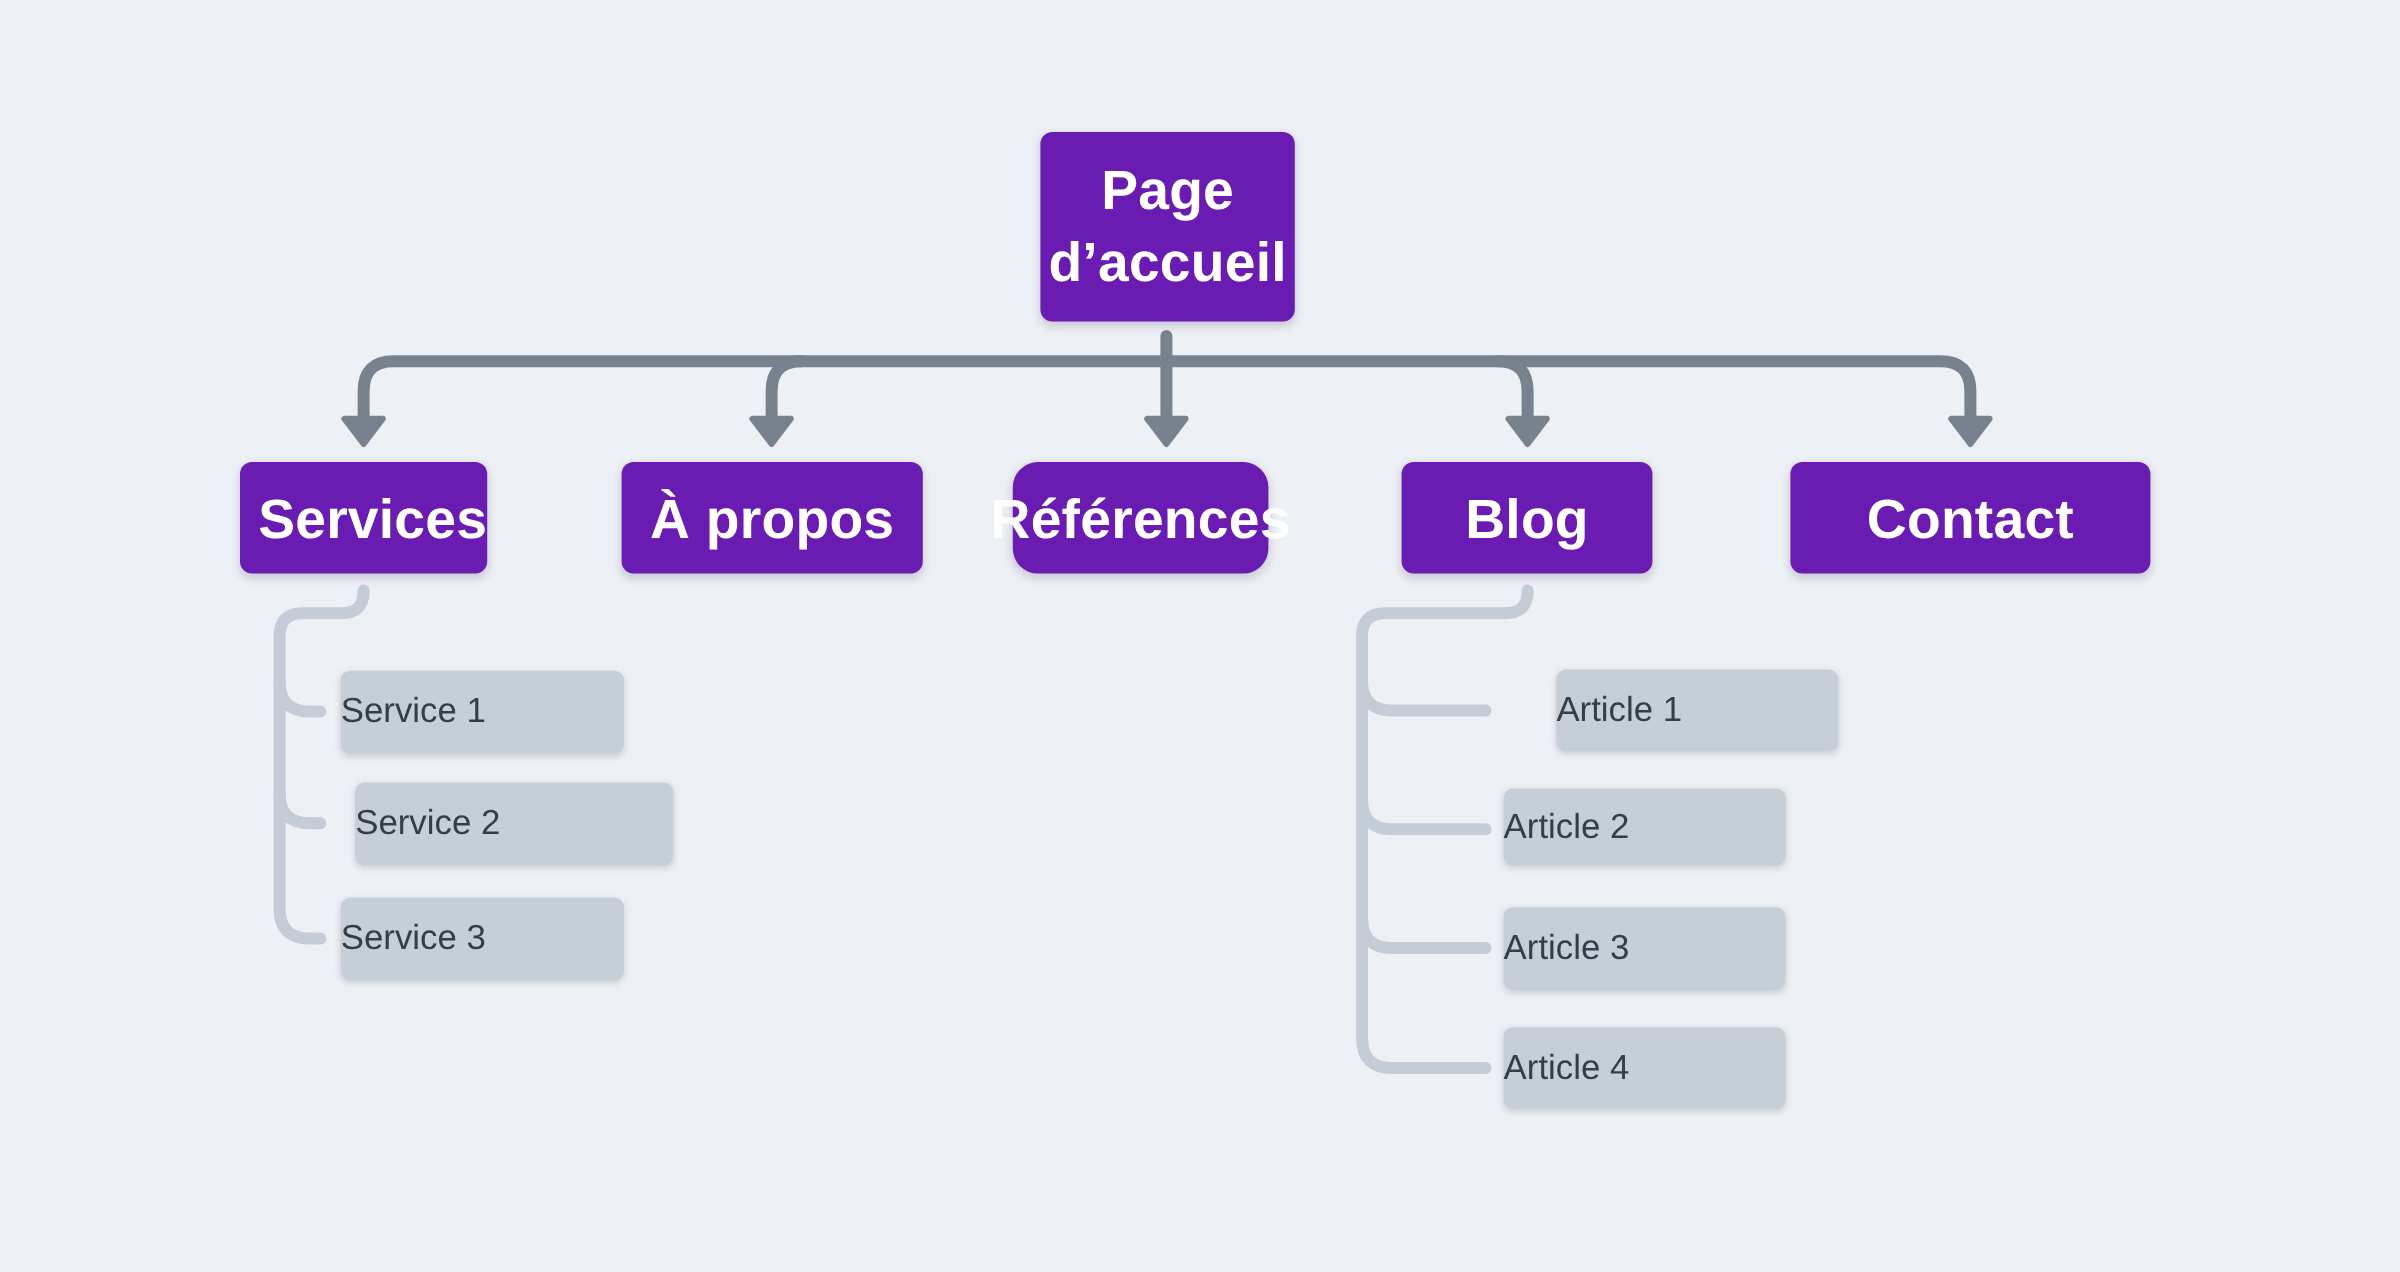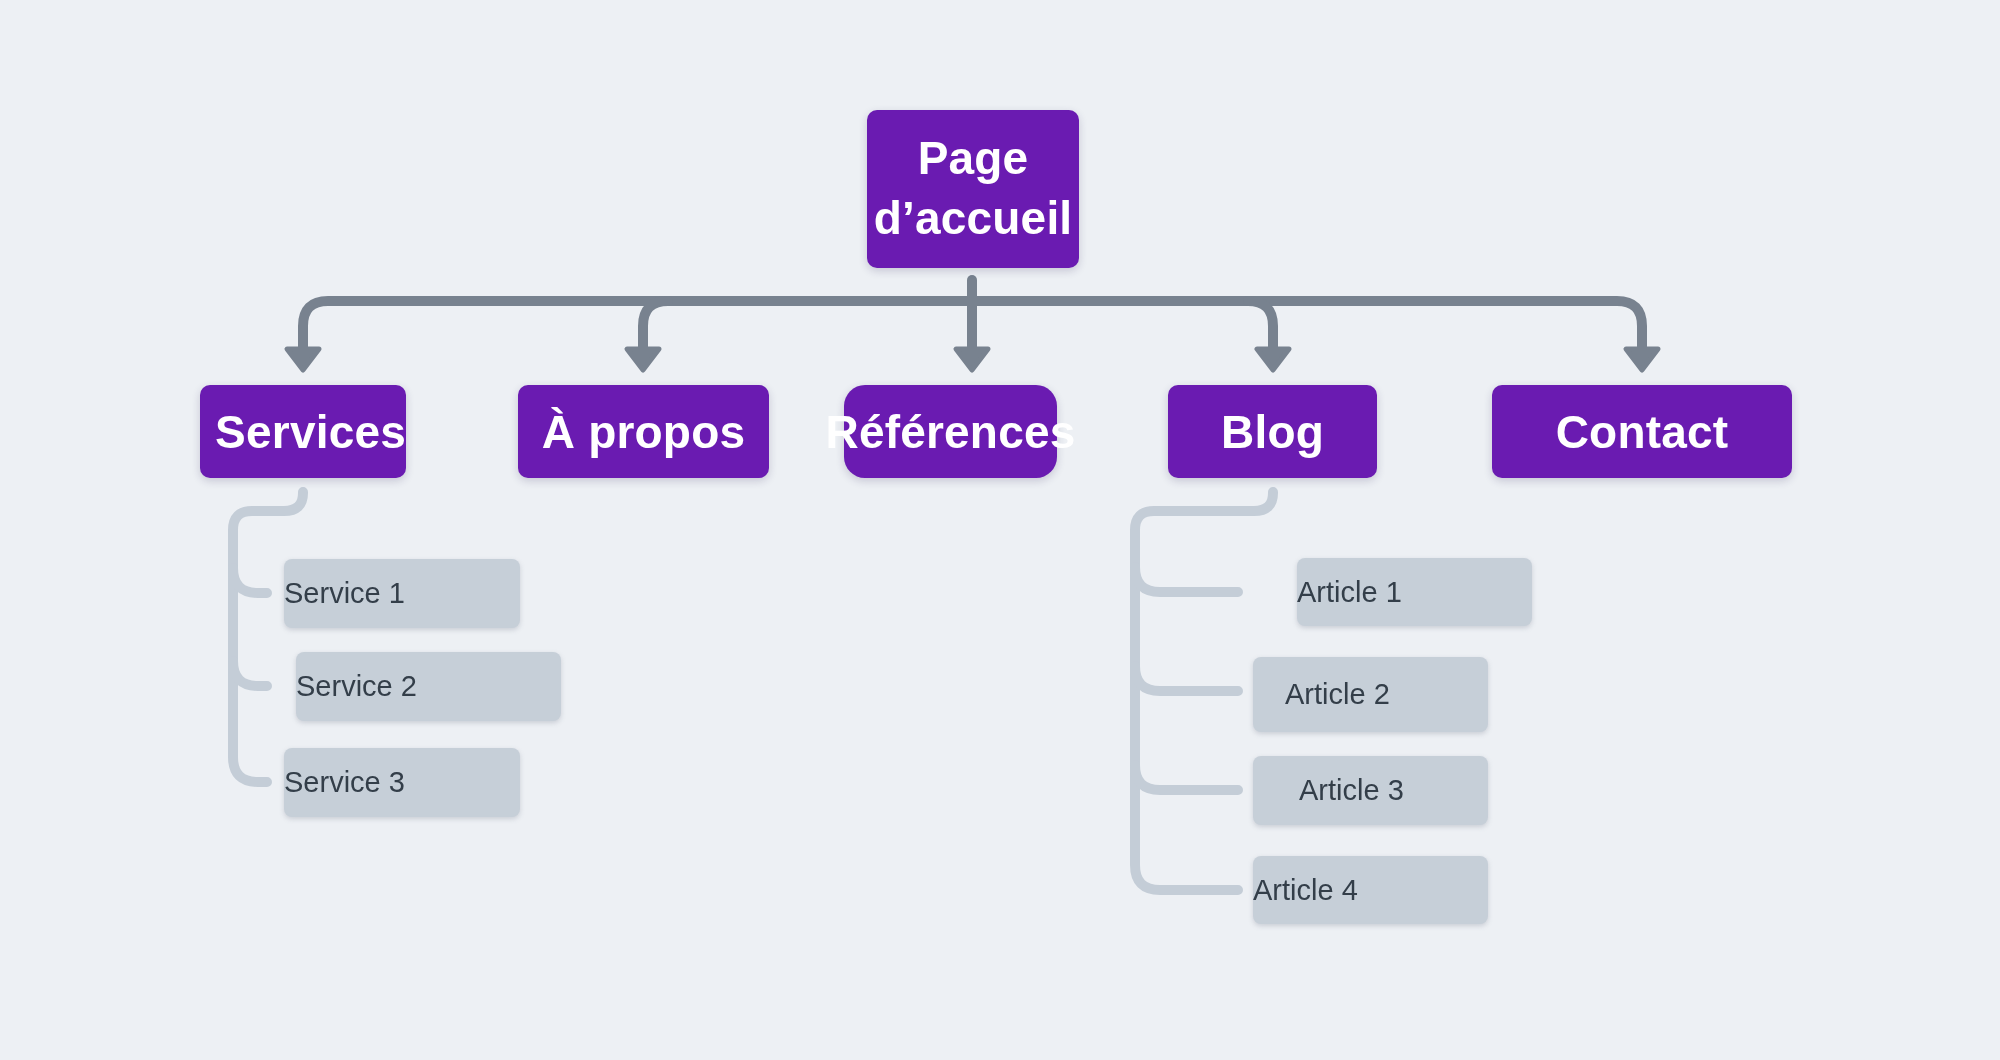--- a/index.html
+++ b/index.html
@@ -50,22 +50,22 @@
   .n-root       {left:867px; top:110px; width:212px; height:158px; line-height:1.3; padding:0 8px;}
   .n-services   {left:200px; top:385px; width:206px; height:93px;justify-content:flex-end;}
   .n-apropos    {left:518px; top:385px; width:251px; height:93px;}
   .n-references {left:844px; top:385px; width:213px; height:93px;border-radius:21px;}
   .n-blog       {left:1168px;top:385px; width:209px; height:93px;}
   .n-contact    {left:1492px;top:385px; width:300px; height:93px;}
   .c-s1{left:284px; top:559px; width:236px; height:69px;}
   .c-s2{left:296px; top:652px; width:265px; height:69px;}
   .c-s3{left:284px; top:748px; width:236px; height:69px;}
   .c-a1{left:1253px;top:558px; width:235px; height:68px;margin-left:44px;}
-  .c-a2{left:1253px;top:657px; width:235px; height:75px;padding-left:32px;}
-  .c-a3{left:1253px;top:756px; width:235px; height:69px;padding-left:46px;}
+  .c-a2{left:1253px;top:657px; width:235px; height:64px;}
+  .c-a3{left:1253px;top:756px; width:235px; height:69px;}
   .c-a4{left:1253px;top:856px; width:235px; height:68px;}
 </style>
 </head>
 <body>
 
 <div class="canvas">
 
   <svg class="connector-layer" viewBox="0 0 2000 1060" xmlns="http://www.w3.org/2000/svg">
 
     <g>

